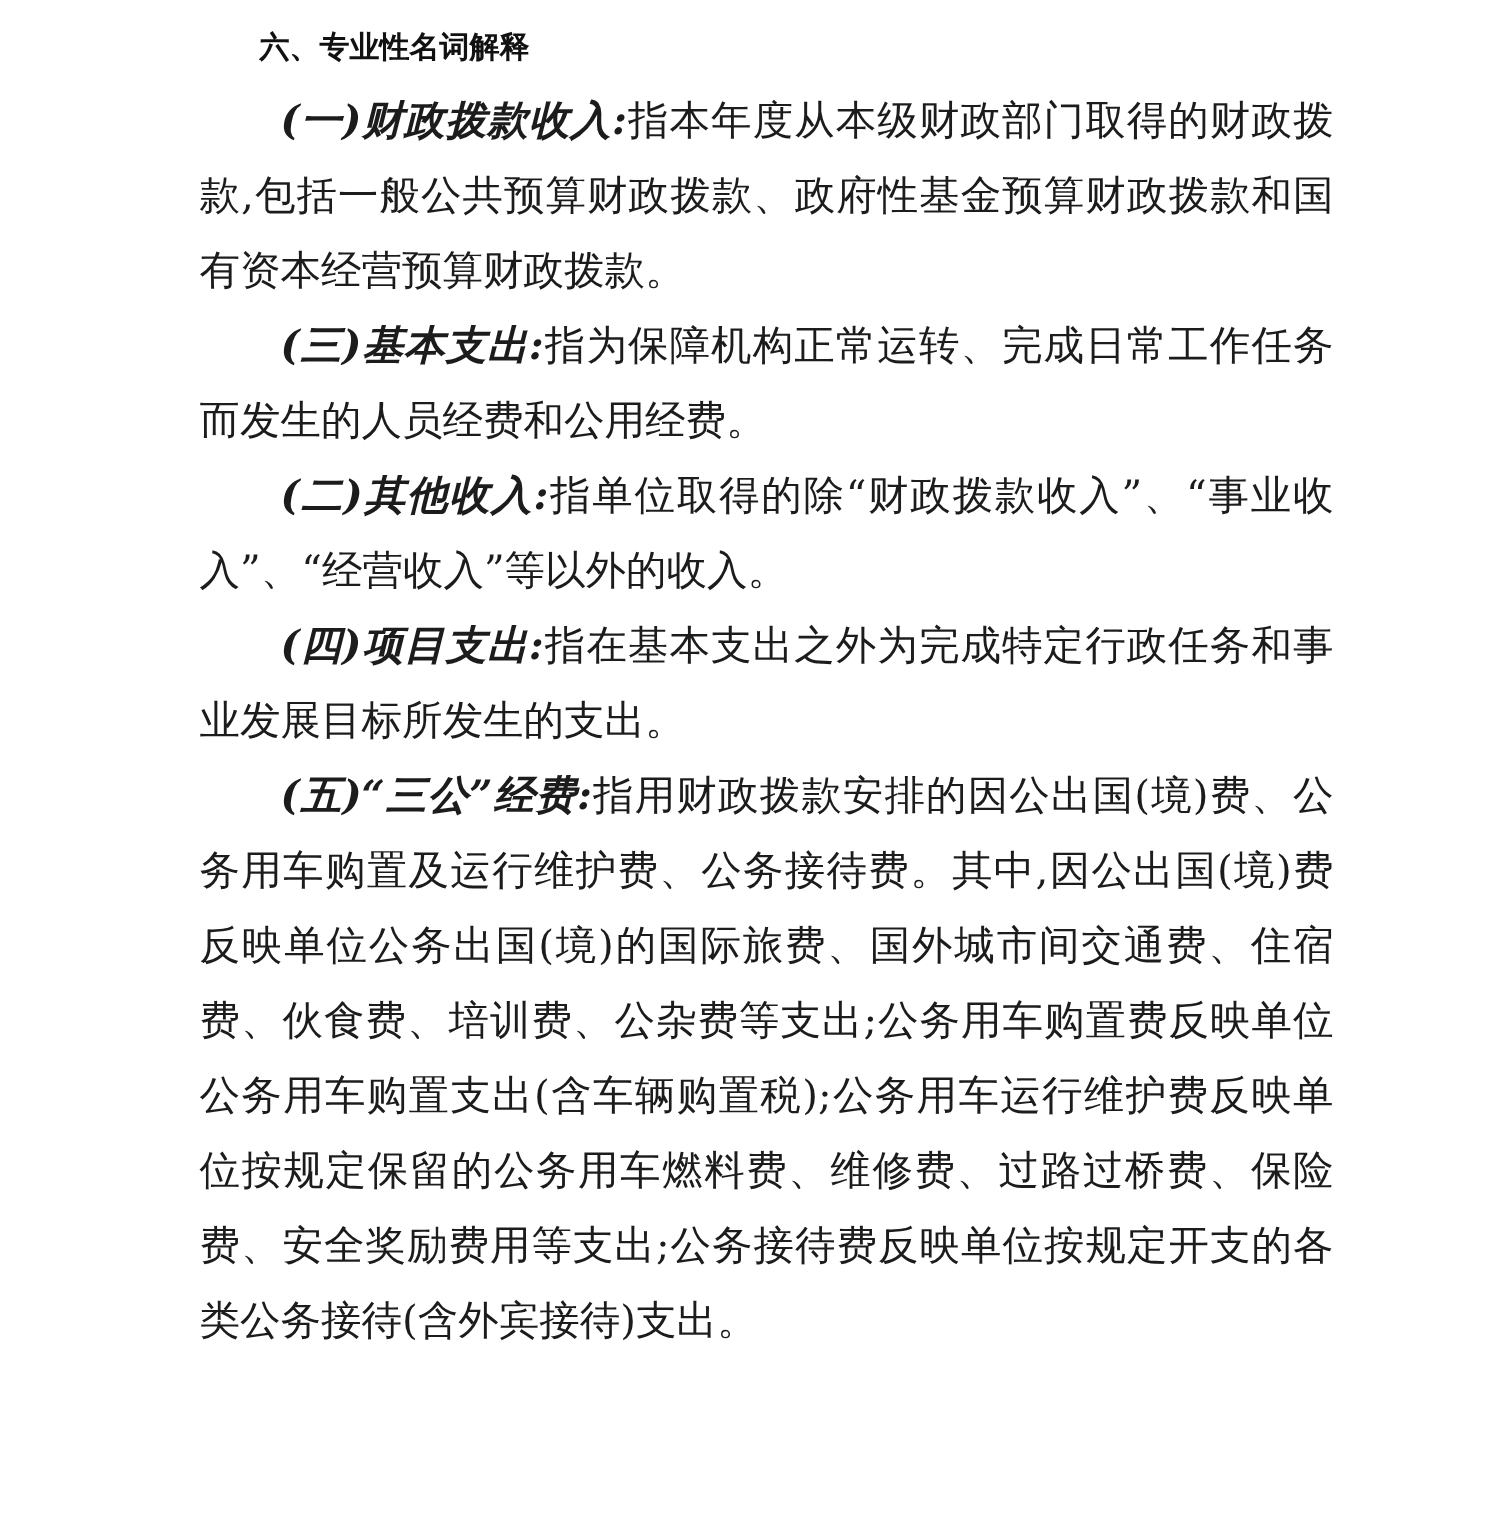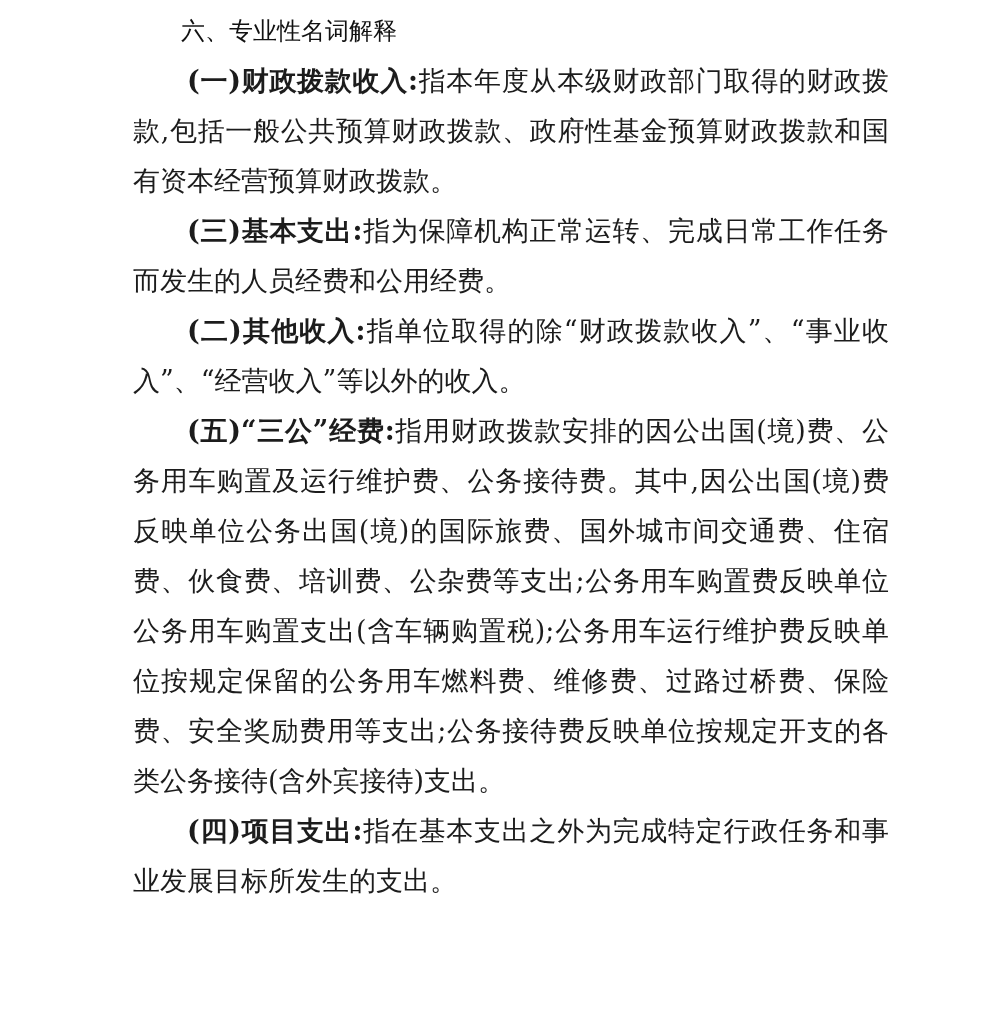--- a/index.html
+++ b/index.html
@@ -11,35 +11,36 @@
     margin: 0;
     background: #ffffff;
     color: #1c1c1c;
     font-family: "DejaVu Serif", "Liberation Serif", serif;
     padding: 6px 111px 0 133px;
     overflow: hidden;
   }
   .doc-title {
     margin: 0;
     font-family: "DejaVu Sans", "Liberation Sans", sans-serif;
-    font-weight: 400;
-    font-size: 24px;
+    font-weight: 700;
+    font-size: 20px;
     line-height: 50px;
     text-indent: 2em;
     color: #111111;
   }
   .para {
     margin: 0;
     font-size: 27px;
     line-height: 50px;
     text-align: justify;
     text-indent: 2em;
   }
   .para .lead {
     font-weight: 700;
+    font-style: italic;
   }
   .footer-line {
     margin-top: 52px;
     padding-left: 45px;
     font-size: 26px;
     line-height: 50px;
     white-space: nowrap;
   }
   .footer-gap {
     display: inline-block;
@@ -53,18 +54,18 @@
 <div class="page">
 
   <h1 class="doc-title">六、专业性名词解释</h1>
 
   <p class="para"><span class="lead">(一)财政拨款收入:</span><span>指本年度从本级财政部门取得的财政拨款,包括一般公共预算财政拨款、政府性基金预算财政拨款和国有资本经营预算财政拨款。</span></p>
 
   <p class="para"><span class="lead">(三)基本支出:</span><span>指为保障机构正常运转、完成日常工作任务而发生的人员经费和公用经费。</span></p>
 
   <p class="para"><span class="lead">(二)其他收入:</span><span>指单位取得的除“财政拨款收入”、“事业收入”、“经营收入”等以外的收入。</span></p>
 
+  <p class="para"><span class="lead">(四)项目支出:</span><span>指在基本支出之外为完成特定行政任务和事业发展目标所发生的支出。</span></p>
+
   <p class="para"><span class="lead">(五)“三公”经费:</span><span>指用财政拨款安排的因公出国(境)费、公务用车购置及运行维护费、公务接待费。其中,因公出国(境)费反映单位公务出国(境)的国际旅费、国外城市间交通费、住宿费、伙食费、培训费、公杂费等支出;公务用车购置费反映单位公务用车购置支出(含车辆购置税);公务用车运行维护费反映单位按规定保留的公务用车燃料费、维修费、过路过桥费、保险费、安全奖励费用等支出;公务接待费反映单位按规定开支的各类公务接待(含外宾接待)支出。</span></p>
-
-  <p class="para"><span class="lead">(四)项目支出:</span><span>指在基本支出之外为完成特定行政任务和事业发展目标所发生的支出。</span></p>
 
 
 </div>
 
 </body></html>

